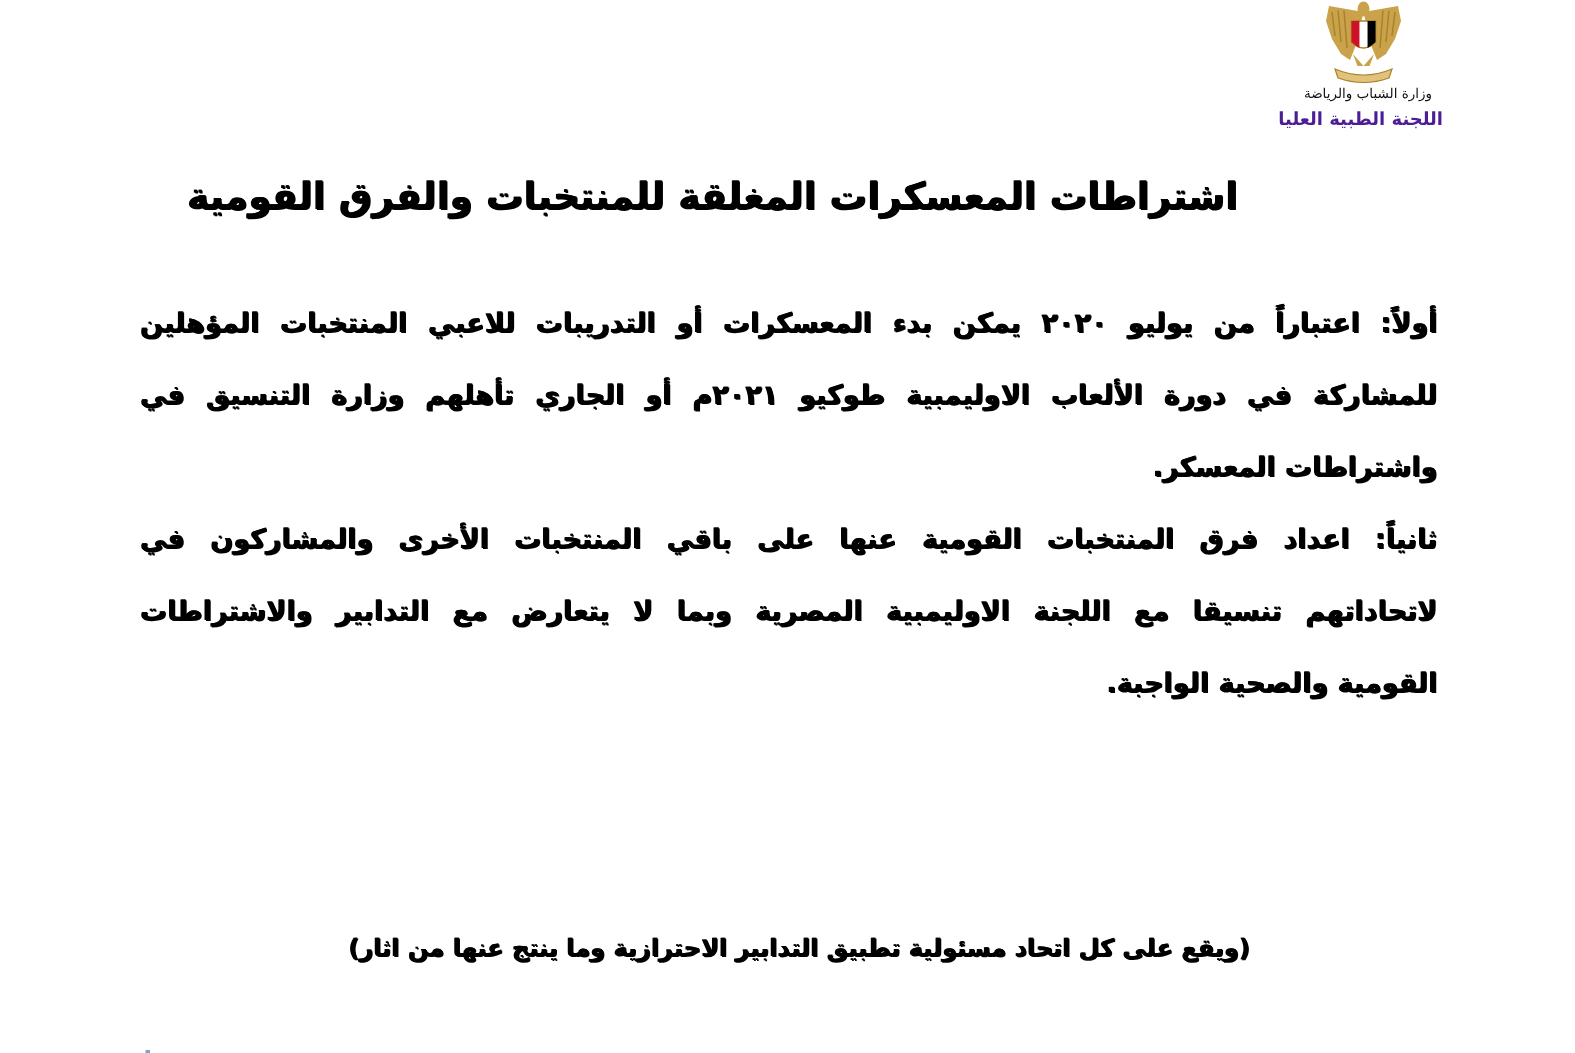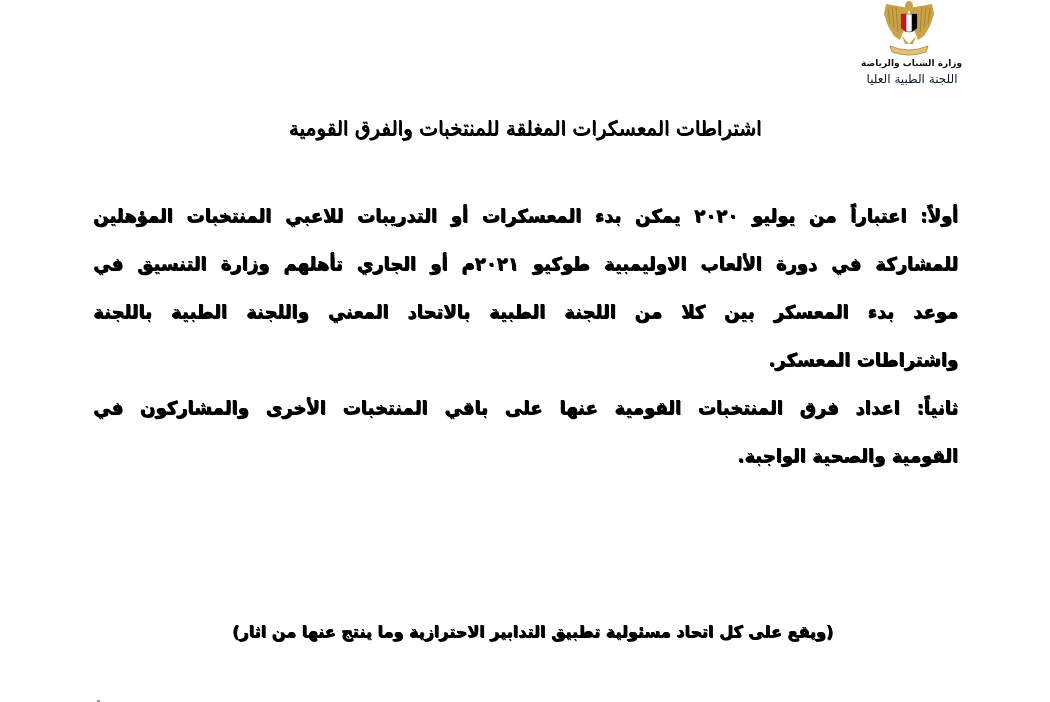--- a/index.html
+++ b/index.html
@@ -29,44 +29,44 @@
       top: 0;
       width: 58px;
       height: 58px;
     }
     .ministry-name {
       position: absolute;
       top: 58px;
       left: 0;
       width: 100px;
       font-size: 9px;
-      font-weight: bold;
+      font-weight: normal;
       text-align: center;
       color: #111;
       white-space: nowrap;
     }
     .committee-name {
       position: absolute;
       top: 72px;
       left: 0;
       width: 100px;
       font-size: 12px;
-      font-weight: normal;
+      font-weight: bold;
       text-align: center;
-      color: #0f172a;
+      color: #4c1d95;
       white-space: nowrap;
     }
     .doc-title {
       position: absolute;
       top: 116px;
       left: 225px;
       width: 600px;
       text-align: center;
-      font-size: 20px;
-      font-weight: normal;
+      font-size: 25px;
+      font-weight: bold;
       white-space: nowrap;
       text-shadow: 1px 1px 0 #000, 0.5px 0 0 #000;
     }
     .body-text {
       position: absolute;
       top: 192px;
       left: 93px;
       width: 865px;
       font-size: 18px;
       font-weight: bold;
@@ -128,24 +128,24 @@
   <div class="ministry-name">وزارة الشباب والرياضة</div>
   <div class="committee-name">اللجنة الطبية العليا</div>
 </div>
 
 <div class="doc-title">اشتراطات المعسكرات المغلقة للمنتخبات والفرق القومية</div>
 
 <div class="body-text">
   <div>
     <span class="line">أولاً: اعتباراً من يوليو ٢٠٢٠ يمكن بدء المعسكرات أو التدريبات للاعبي المنتخبات المؤهلين</span>
     <span class="line">للمشاركة في دورة الألعاب الاوليمبية طوكيو ٢٠٢١م أو الجاري تأهلهم وزارة التنسيق في</span>
-    <span class="line">موعد بدء المعسكر بين كلا من اللجنة الطبية بالاتحاد المعني واللجنة الطبية باللجنة</span>
     <span class="line last">واشتراطات المعسكر.</span>
   </div>
   <div>
     <span class="line">ثانياً: اعداد فرق المنتخبات القومية عنها على باقي المنتخبات الأخرى والمشاركون في</span>
+    <span class="line">لاتحاداتهم تنسيقا مع اللجنة الاوليمبية المصرية وبما لا يتعارض مع التدابير والاشتراطات</span>
     <span class="line last">القومية والصحية الواجبة.</span>
   </div>
 </div>
 
 <div class="closing-note">(ويقع على كل اتحاد مسئولية تطبيق التدابير الاحترازية وما ينتج عنها من اثار)</div>
 
 <div class="stray-mark"></div>
 
 </body></html>

